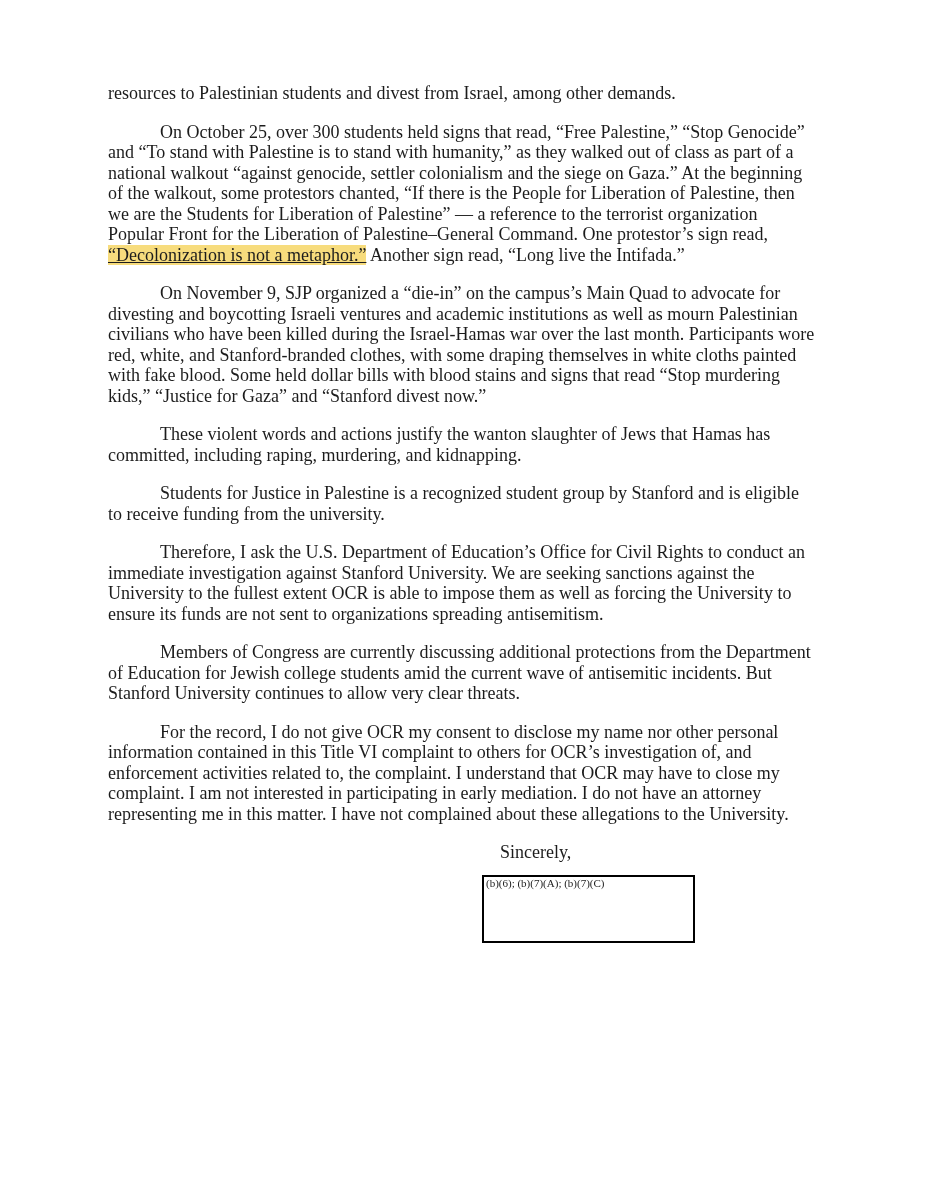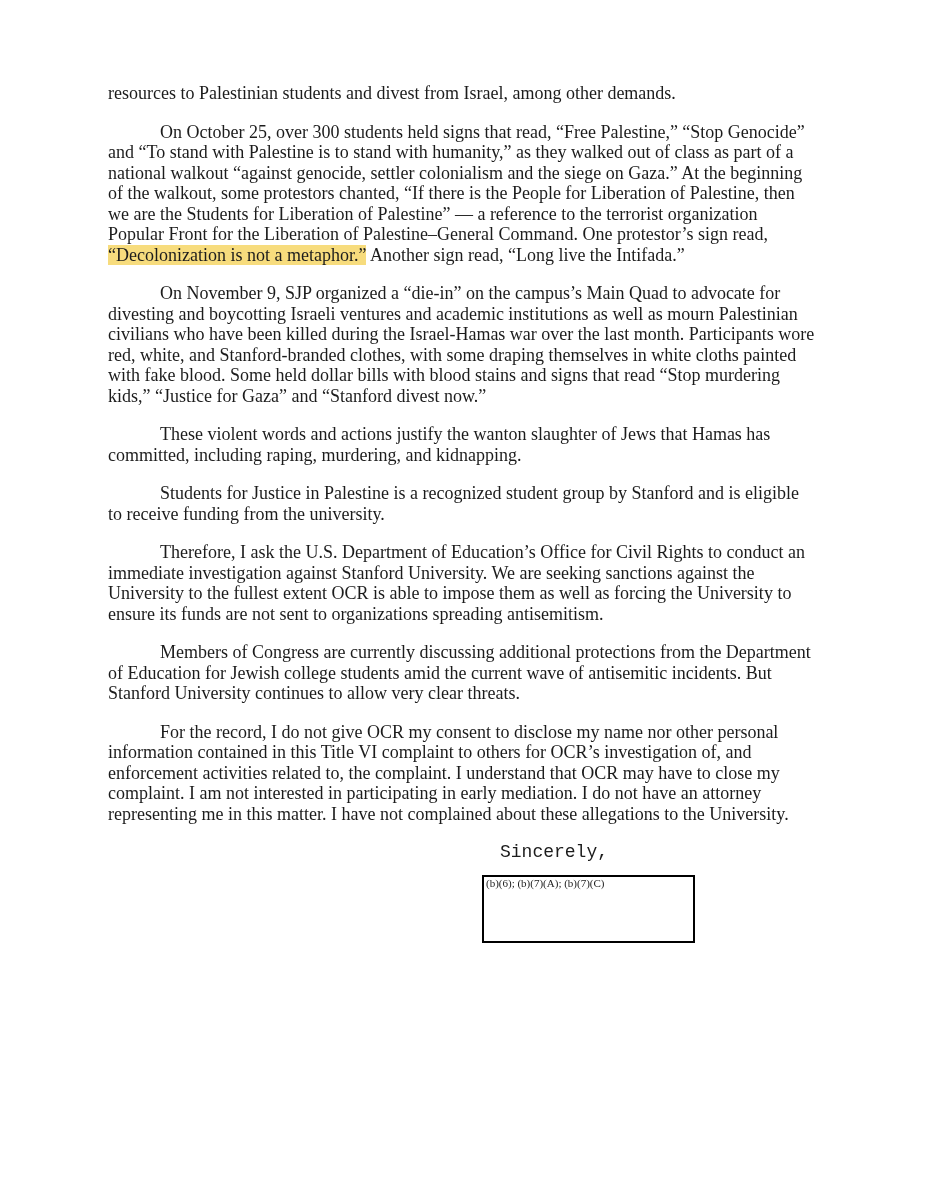--- a/index.html
+++ b/index.html
@@ -24,24 +24,24 @@
     text-align: left;
   }
   .para {
     margin: 0 0 18px 0;
   }
   .para.indent {
     text-indent: 52px;
   }
   .highlight {
     background: var(--highlight, #f7dc7d);
+    text-decoration: underline;
   }
   .closing {
     margin: 16px 0 12px 392px;
-    font-family: Liberation Mono, monospace;
   }
   .redaction-box {
     box-sizing: border-box;
     margin-left: 374px;
     width: 213px;
     height: 68px;
     border: 2px solid #000000;
     padding: 0 2px;
     background: var(--page-bg, #ffffff);
   }

